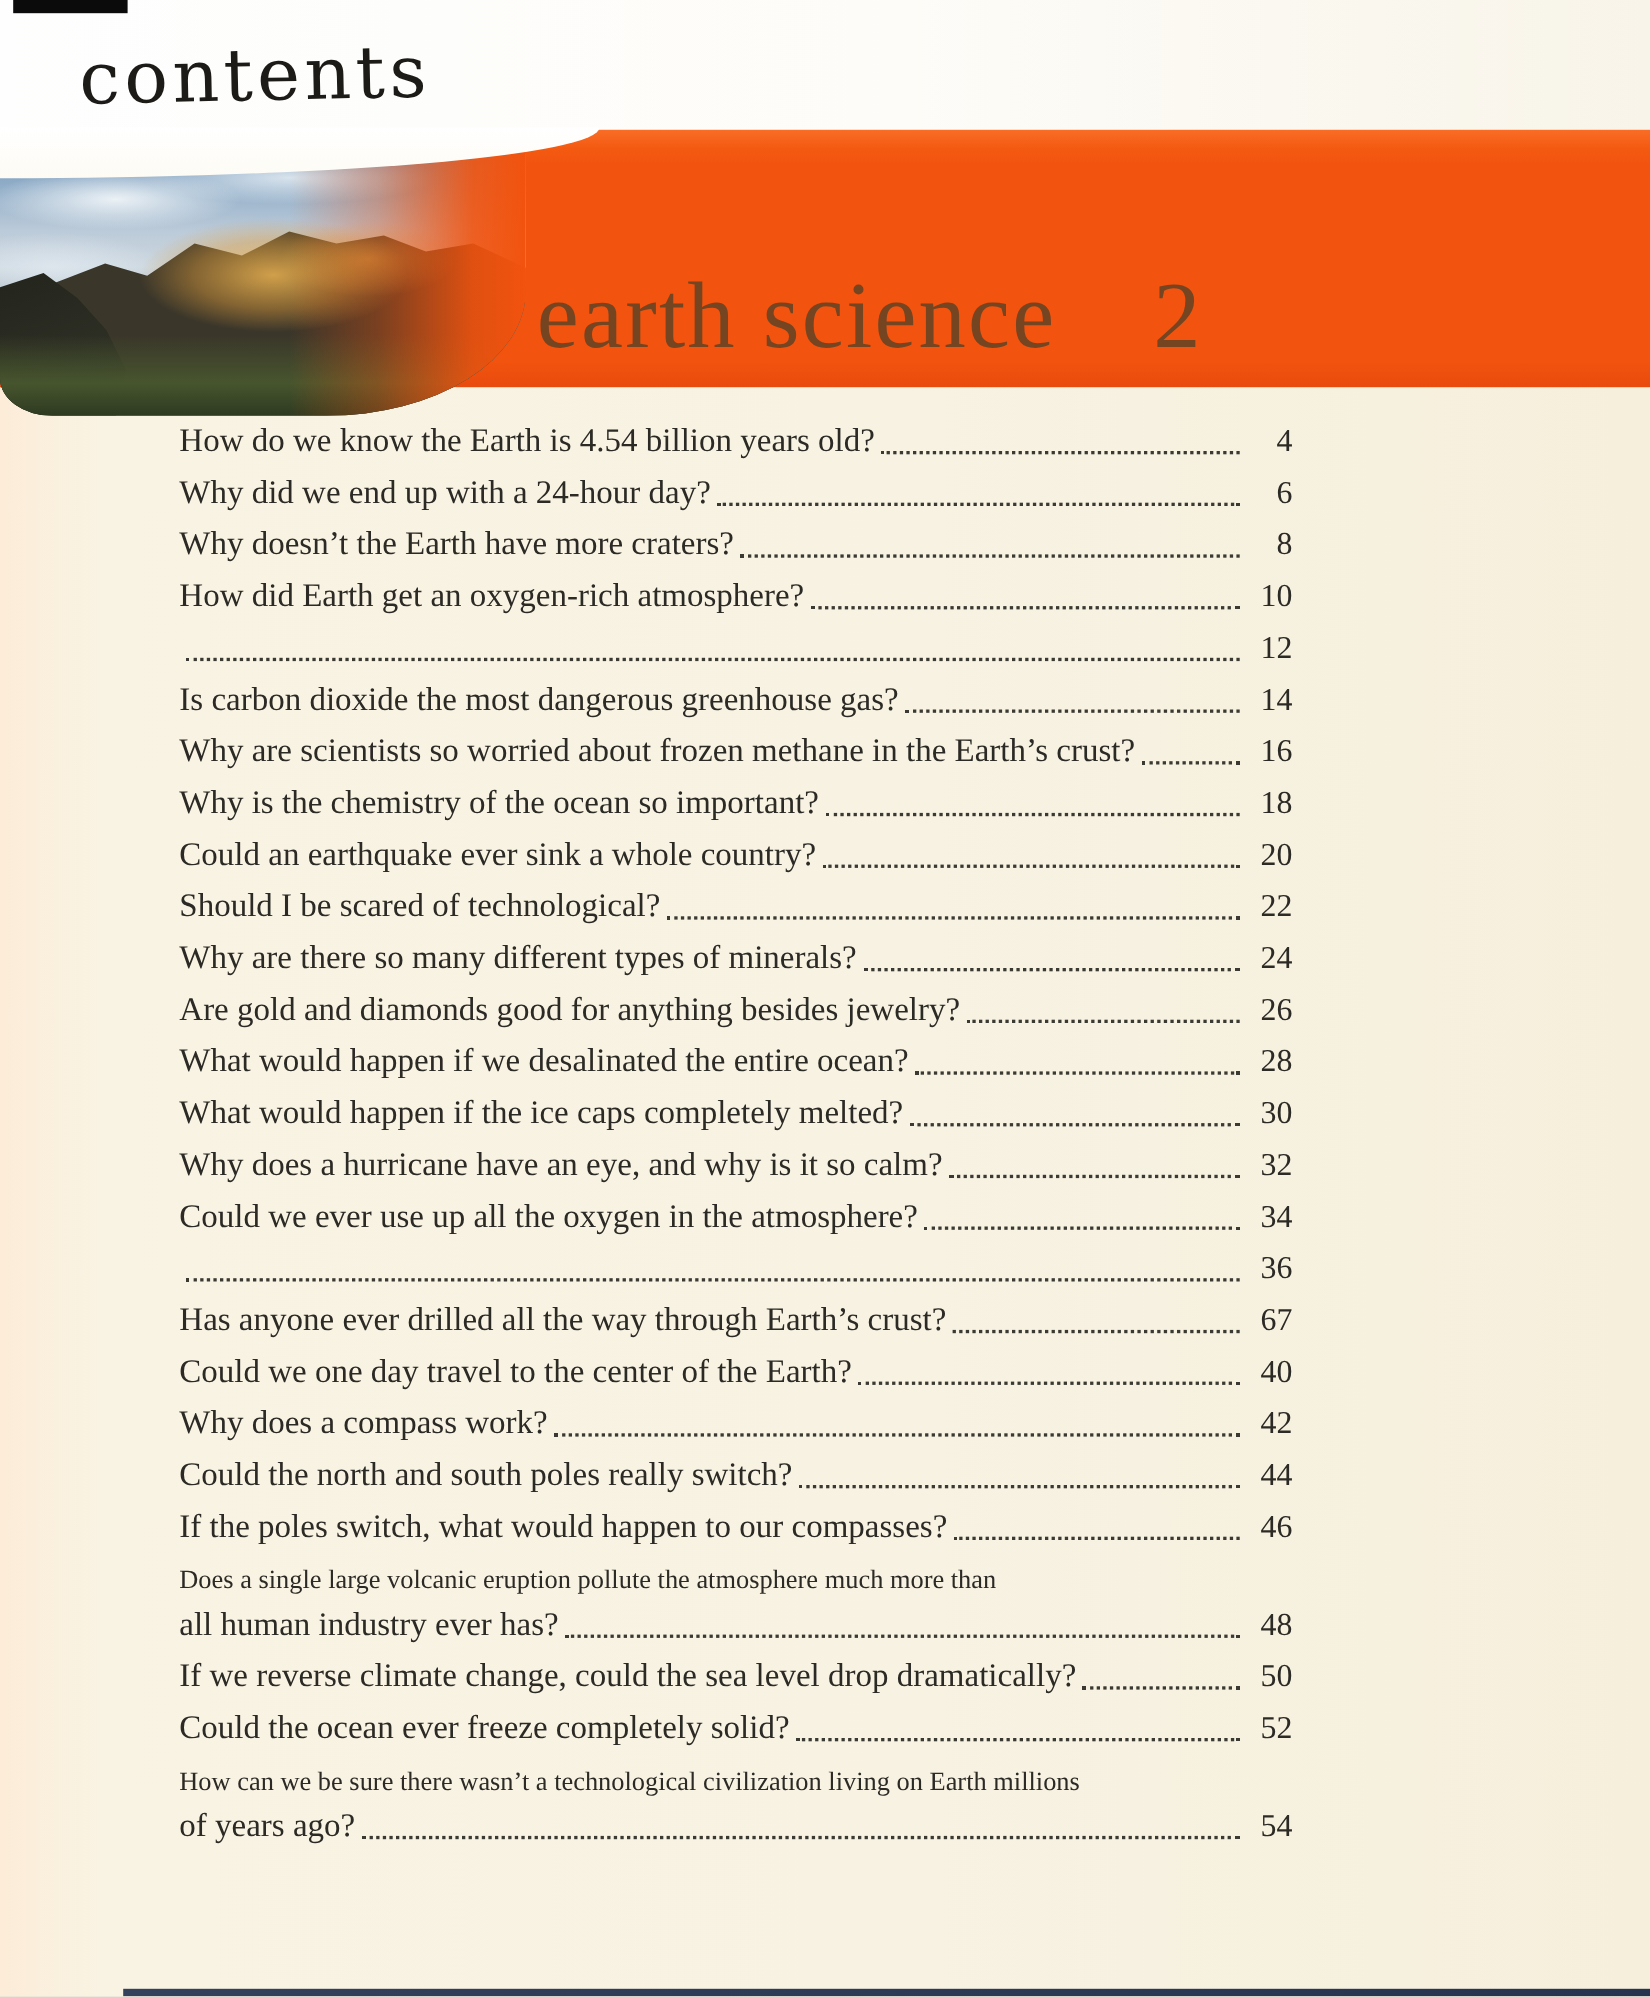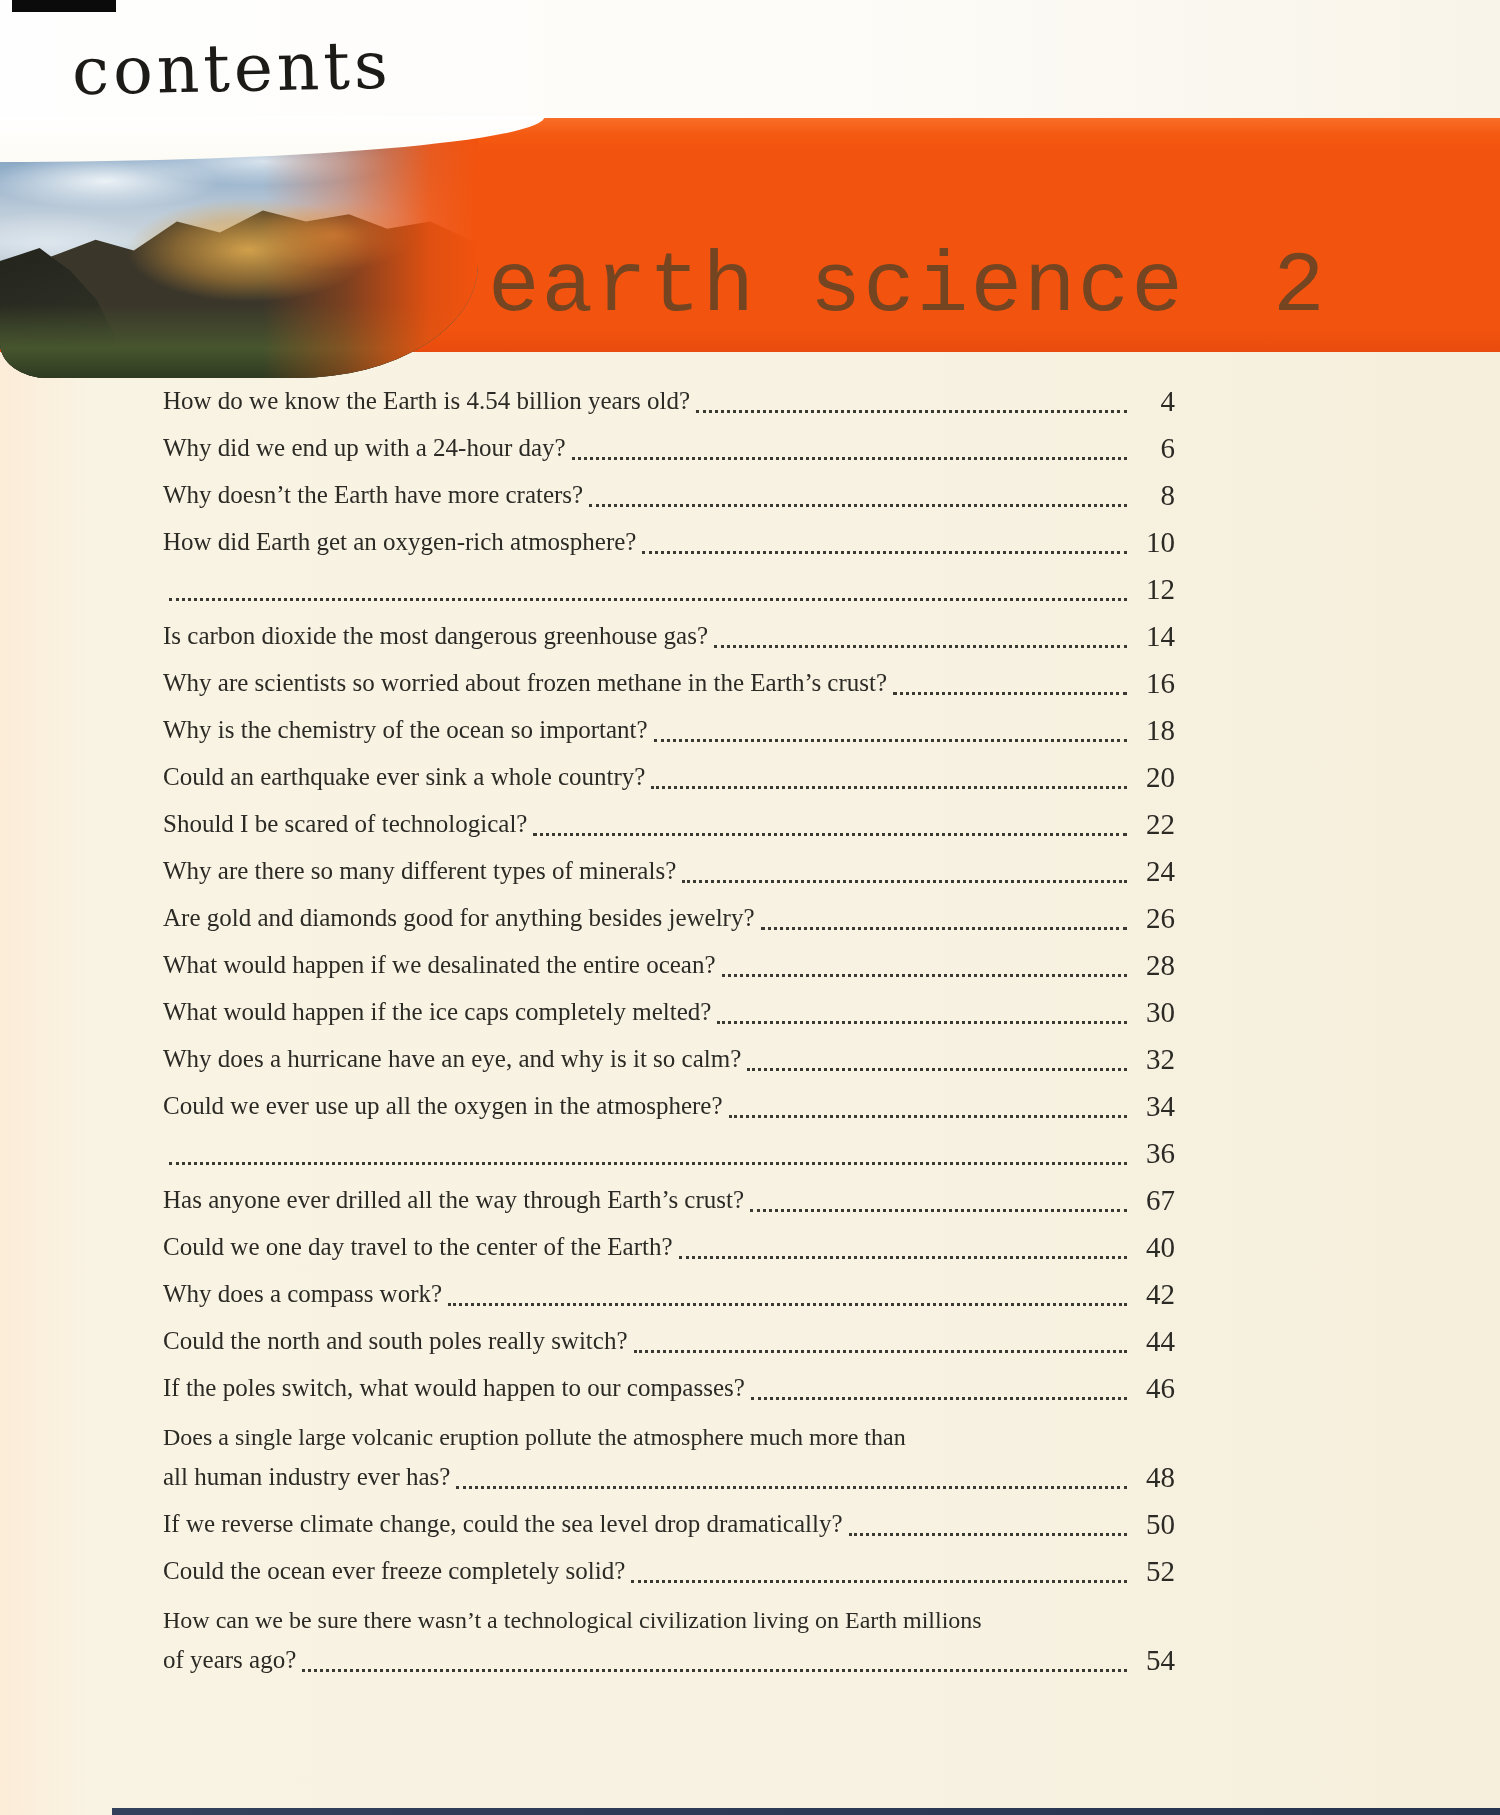--- a/index.html
+++ b/index.html
@@ -30,21 +30,21 @@
 
   
   .banner{
     position:absolute; top:118px; left:0; width:1500px; height:234px;
     background:linear-gradient(180deg,#f96d26 0%,#f45a12 7%,#f2530e 14%,#f2530e 90%,#e84b0e 100%);
     z-index:3;
   }
   .section-title{
     position:absolute; left:488px; bottom:16px;
     display:flex; align-items:baseline; gap:88px;
-    font-family:Liberation Mono, monospace;
+    font-family:Liberation Serif, serif;
     color:#6b4423; opacity:.92;
   }
   .section-title .name{font-size:86px; letter-spacing:2px;}
   .section-title .num{font-size:86px;}
 
   
   .photo{
     position:absolute; top:132px; left:0; width:478px; height:246px;
     overflow:hidden; z-index:4;
     border-radius:0 0 38% 10% / 0 0 46% 14%;
@@ -88,21 +88,21 @@
 
   
   .toc{
     position:absolute; top:374px; left:163px; width:1012px; z-index:2;
     color:#2c2a25;
   }
   .entry{height:47px; display:flex; flex-direction:column; justify-content:flex-end;}
   .entry.two-line{height:89px;}
   .entry .line1{font-size:24px; line-height:40px; white-space:nowrap;}
   .entry .row{display:flex; align-items:flex-end;}
-  .entry .title{font-size:25px; line-height:40px; white-space:nowrap;}
+  .entry .title{font-size:30px; line-height:40px; white-space:nowrap;}
   .entry .dots{
     flex:1 1 auto; min-width:18px;
     border-bottom:3.4px dotted #3b3a32;
     margin:0 2px 8px 6px;
   }
   .entry .page-num{font-size:29px; line-height:40px; min-width:46px; text-align:right;}
 
   
   .page-bottom-edge{
     position:absolute; bottom:0; left:112px; width:1388px; height:7px;

